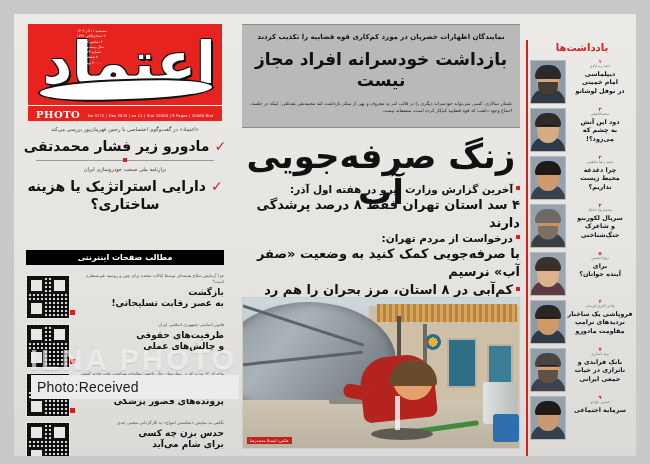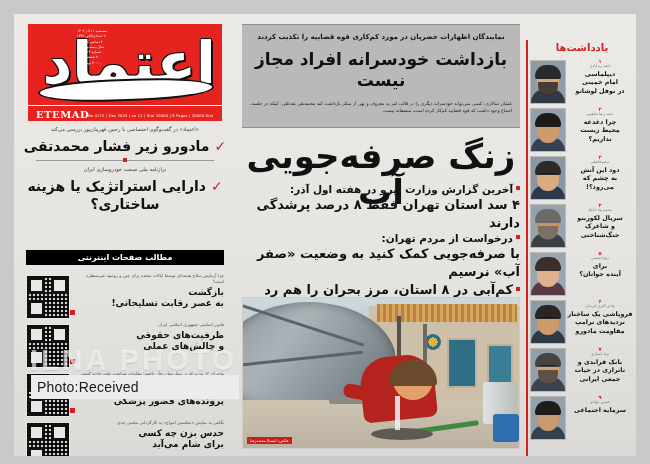--- a/index.html
+++ b/index.html
@@ -237,21 +237,21 @@
         <div class="mh-dateline" id="dateline">
             <span>سه‌شنبه ۱۱ آذر ۱۴۰۴</span>
             <span>۲۰ جمادی‌الثانی ۱۴۴۷</span>
             <span>۲ دسامبر ۲۰۲۵</span>
             <span>سال بیست‌وسوم</span>
             <span>شماره ۵۷۷۲</span>
             <span>۸ صفحه</span>
             <span>۲۰۰۰۰ تومان</span>
           </div>
         <div class="mh-foot"></div>
-        <div class="mh-etemad">ETEMAD</div>
+        <div class="mh-etemad">PHOTO</div>
         <div class="mh-meta">No 5772  |  Dec 2025  |  no 12  |  Rial 20000  |  8 Pages  |  20000  Rial</div>
       </div>
 
       <div style="position:absolute;left:0;top:112px;width:222px;">
         <div class="kicker">«اعتماد» در گفت‌وگوی اختصاصی با رحمن قهرمان‌پور بررسی می‌کند</div>
         <div class="lead-head" style="font-size:14px;margin-top:5px;">
           <span class="tick">✓</span>
           <span>مادورو زیر فشار محمدتقی</span>
         </div>
 
@@ -368,40 +368,40 @@
               <div class="pt-face" style="background: rgb(216, 168, 124);"></div>
               <div class="pt-hair" style="background: rgb(42, 42, 42);"></div>
               <div class="pt-beard" style="background: rgb(42, 42, 42); opacity: 0.85;"></div>
             </div>
             <div class="note-num">۱</div>
             <div class="note-author">احمد زیدآبادی</div>
             <div class="note-title">دیپلماسی<br>امام خمینی<br>در نوفل لوشاتو</div>
           </div>
           <div class="note">
             <div class="portrait">
-              <div class="pt-bg" style="background: rgb(147, 160, 173);"></div>
-              <div class="pt-body" style="background: rgb(54, 66, 84);"></div>
-              <div class="pt-face" style="background: rgb(207, 155, 109);"></div>
-              <div class="pt-hair" style="background: rgb(30, 26, 24);"></div>
-            </div>
-            <div class="note-num">۲</div>
-            <div class="note-author">حمید رضا شاهینی</div>
-            <div class="note-title">چرا دغدغه<br>محیط زیست<br>نداریم؟</div>
-          </div>
-          <div class="note">
-            <div class="portrait">
               <div class="pt-bg" style="background: rgb(138, 151, 164);"></div>
               <div class="pt-body" style="background: rgb(43, 59, 76);"></div>
               <div class="pt-face" style="background: rgb(217, 171, 128);"></div>
               <div class="pt-hair" style="background: rgb(47, 42, 38);"></div>
               <div class="pt-glass"></div>
             </div>
             <div class="note-num">۳</div>
             <div class="note-author">محمدفاضلی</div>
             <div class="note-title">دود این آتش<br>به چشم که<br>می‌رود؟!</div>
+          </div>
+          <div class="note">
+            <div class="portrait">
+              <div class="pt-bg" style="background: rgb(147, 160, 173);"></div>
+              <div class="pt-body" style="background: rgb(54, 66, 84);"></div>
+              <div class="pt-face" style="background: rgb(207, 155, 109);"></div>
+              <div class="pt-hair" style="background: rgb(30, 26, 24);"></div>
+            </div>
+            <div class="note-num">۲</div>
+            <div class="note-author">حمید رضا شاهینی</div>
+            <div class="note-title">چرا دغدغه<br>محیط زیست<br>نداریم؟</div>
           </div>
           <div class="note">
             <div class="portrait">
               <div class="pt-bg" style="background: rgb(150, 162, 174);"></div>
               <div class="pt-body" style="background: rgb(58, 63, 68);"></div>
               <div class="pt-face" style="background: rgb(201, 147, 95);"></div>
               <div class="pt-hair" style="background: rgb(110, 106, 102);"></div>
               <div class="pt-beard" style="background: rgb(110, 106, 102); opacity: 0.85;"></div>
             </div>
             <div class="note-num">۴</div>

